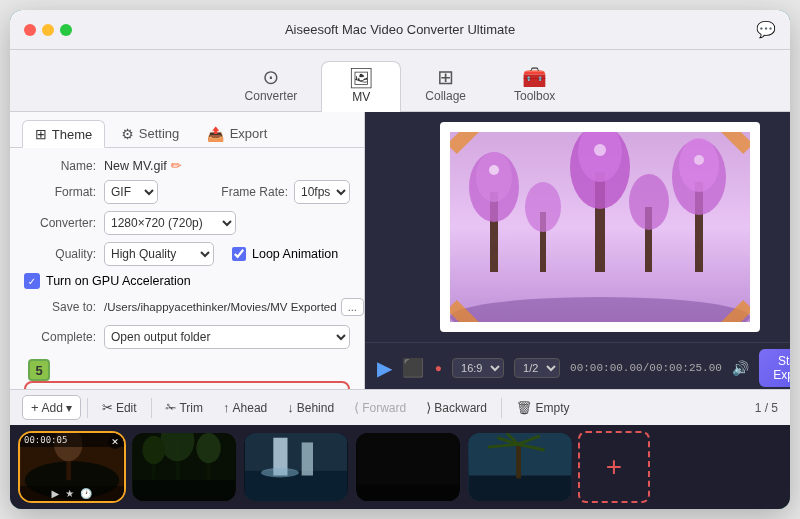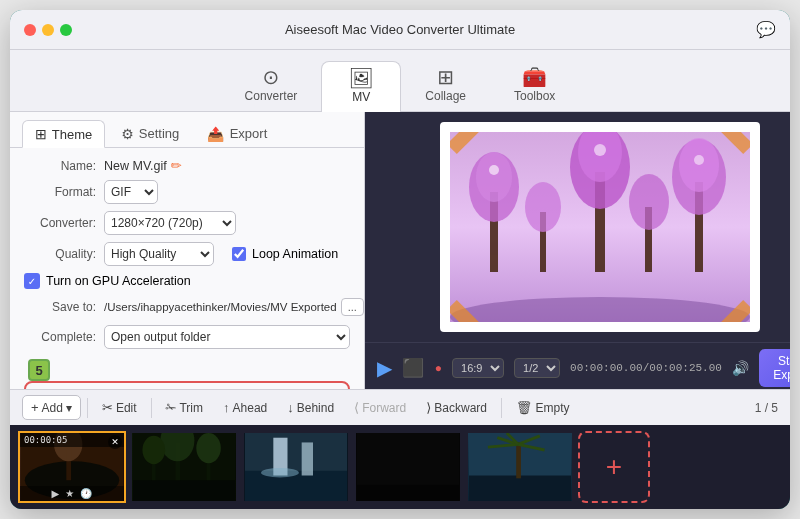--- a/index.html
+++ b/index.html
@@ -403,21 +403,21 @@
       display: flex;
       align-items: center;
       gap: 4px;
       padding: 4px 8px;
       overflow-x: auto;
       flex-shrink: 0;
     }
     .film-thumb {
       width: 108px;
       height: 72px;
-      border-radius: 0;
+      border-radius: 14px;
       overflow: hidden;
       flex-shrink: 0;
       position: relative;
       border: 2px solid transparent;
     }
     .film-thumb.active { border-color: #f5a623; }
     .film-bg {
       width: 100%;
       height: 100%;
       display: flex;
@@ -546,20 +546,28 @@
           </span>
         </div>
 
         <div class="form-row">
           <span class="form-label">Format:</span>
           <select class="form-select">
             <option>GIF</option>
             <option>MP4</option>
             <option>MOV</option>
           </select>
+          <div class="frame-rate-group">
+            <span class="frame-label">Frame Rate:</span>
+            <select class="form-select">
+              <option>10fps</option>
+              <option>24fps</option>
+              <option>30fps</option>
+            </select>
+          </div>
         </div>
 
         <div class="form-row">
           <span class="form-label">Converter:</span>
           <select class="form-select">
             <option>1280×720 (720p)</option>
             <option>1920×1080 (1080p)</option>
           </select>
         </div>
 

